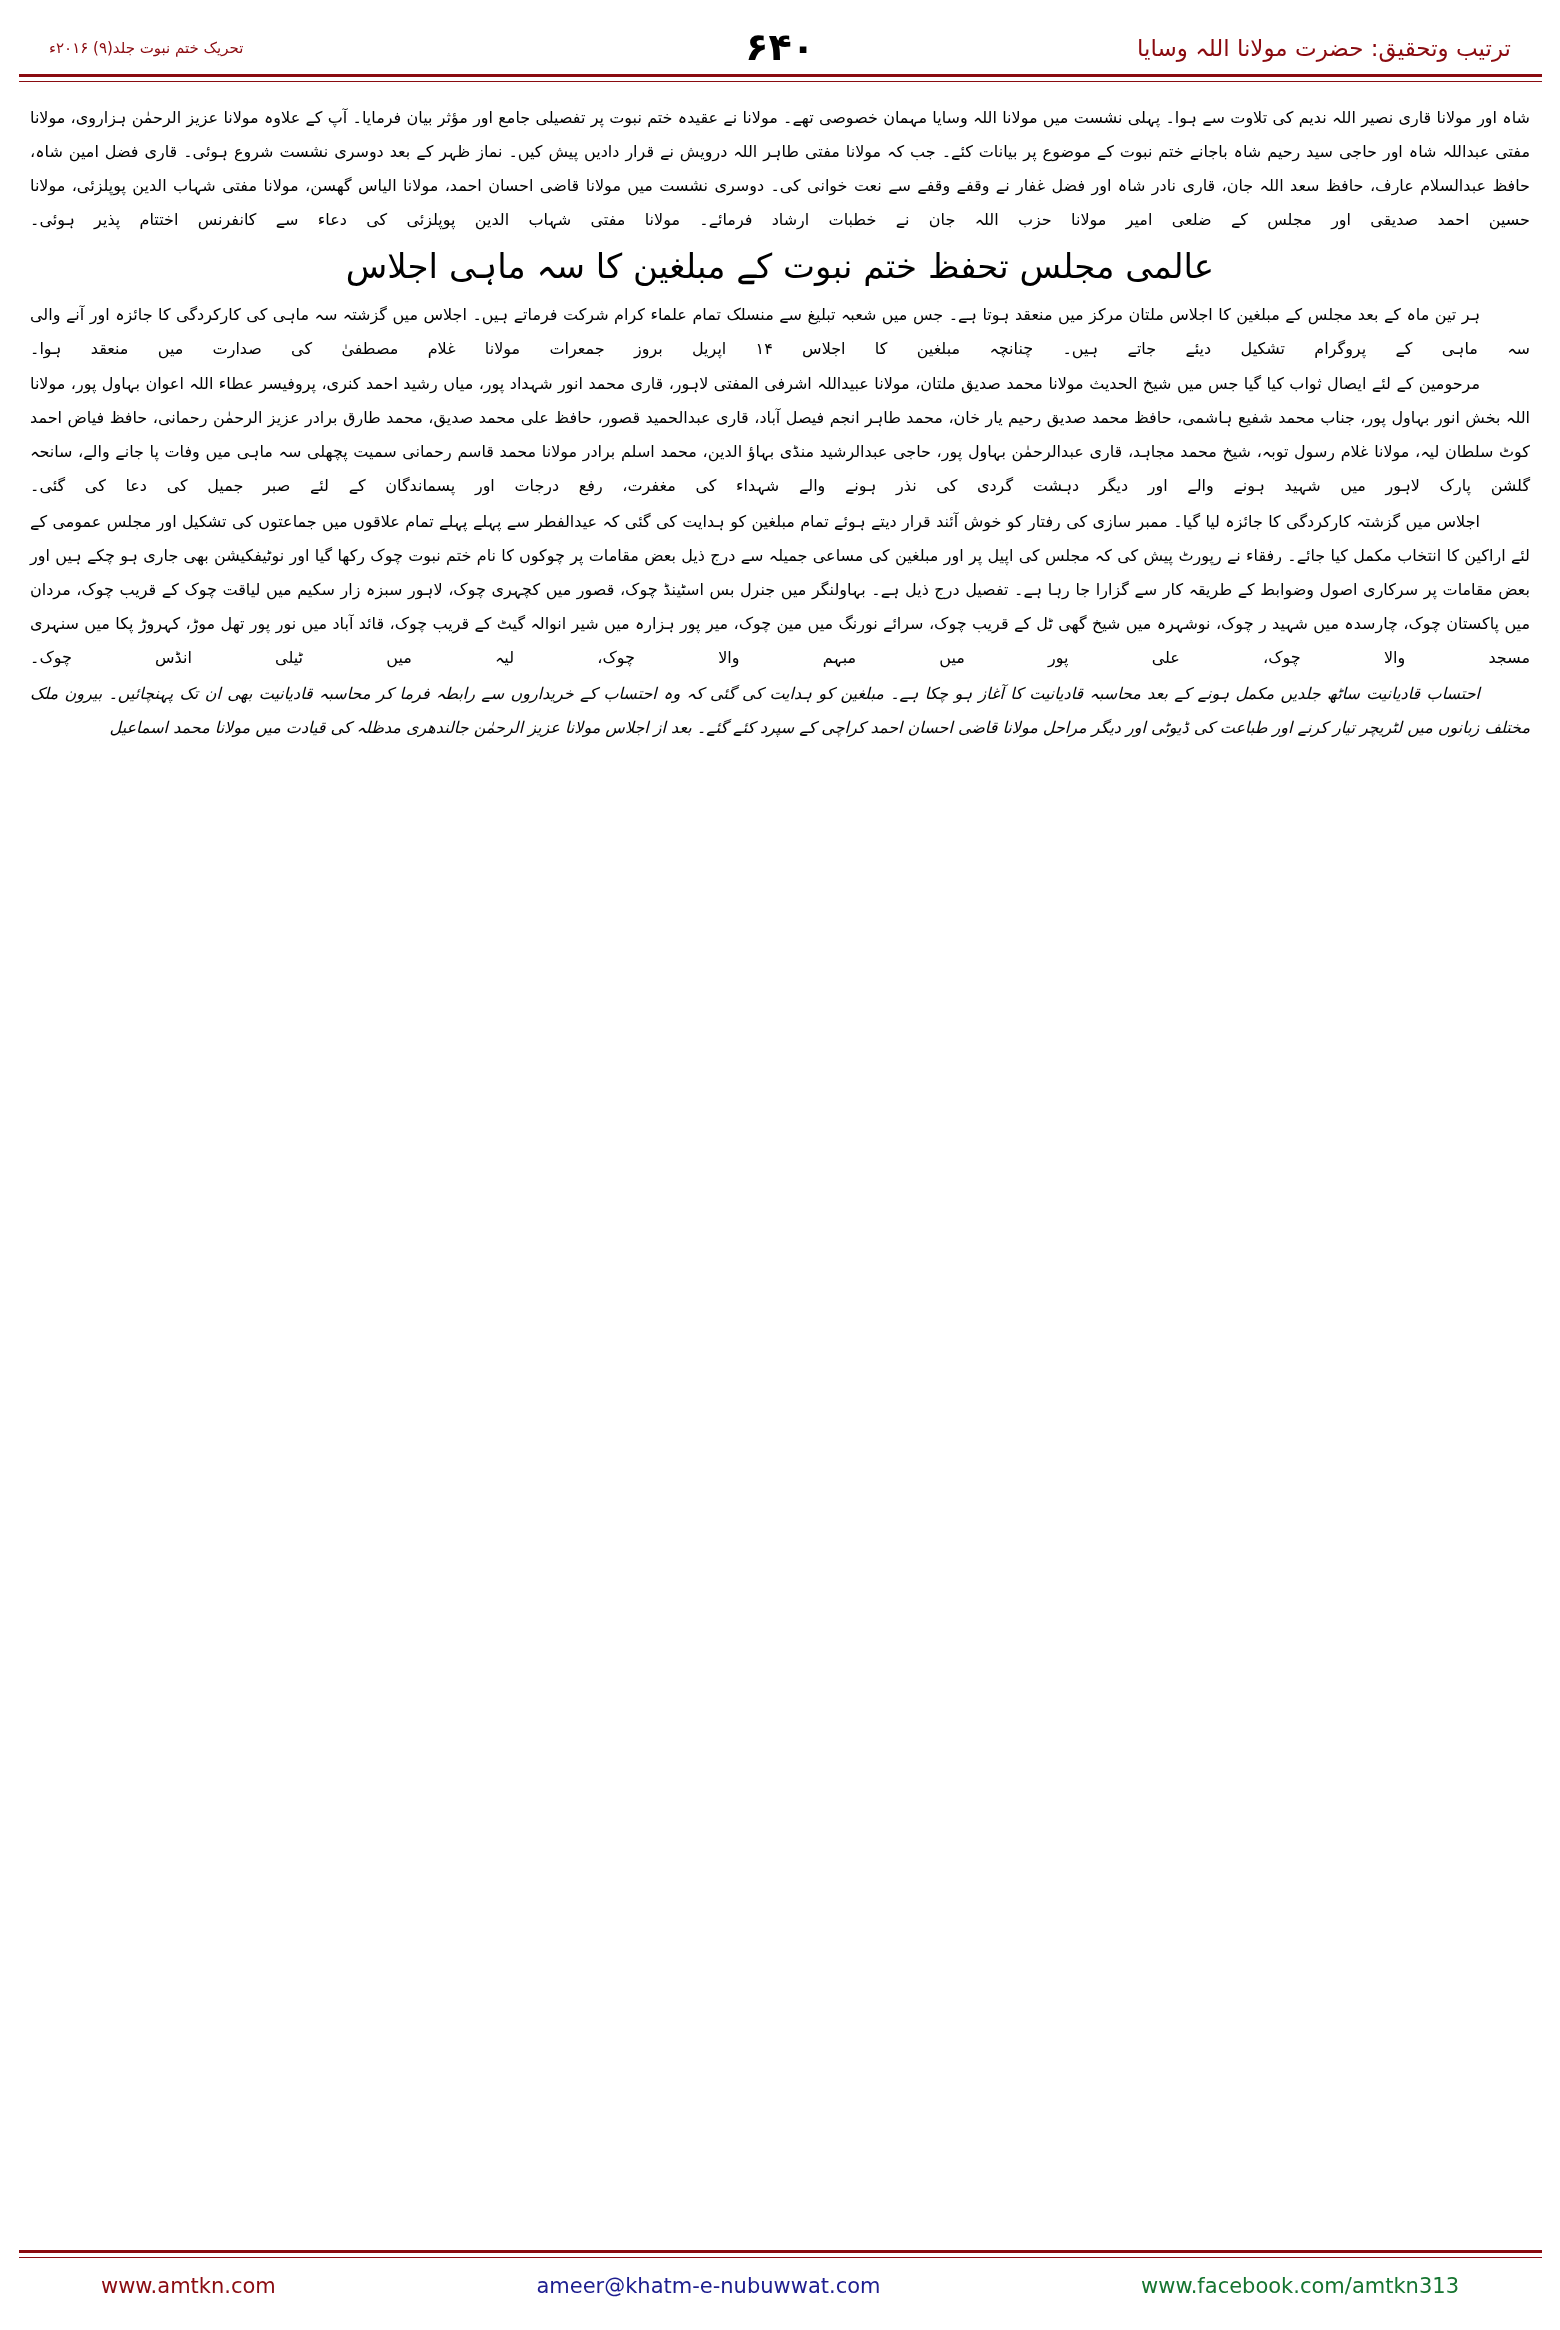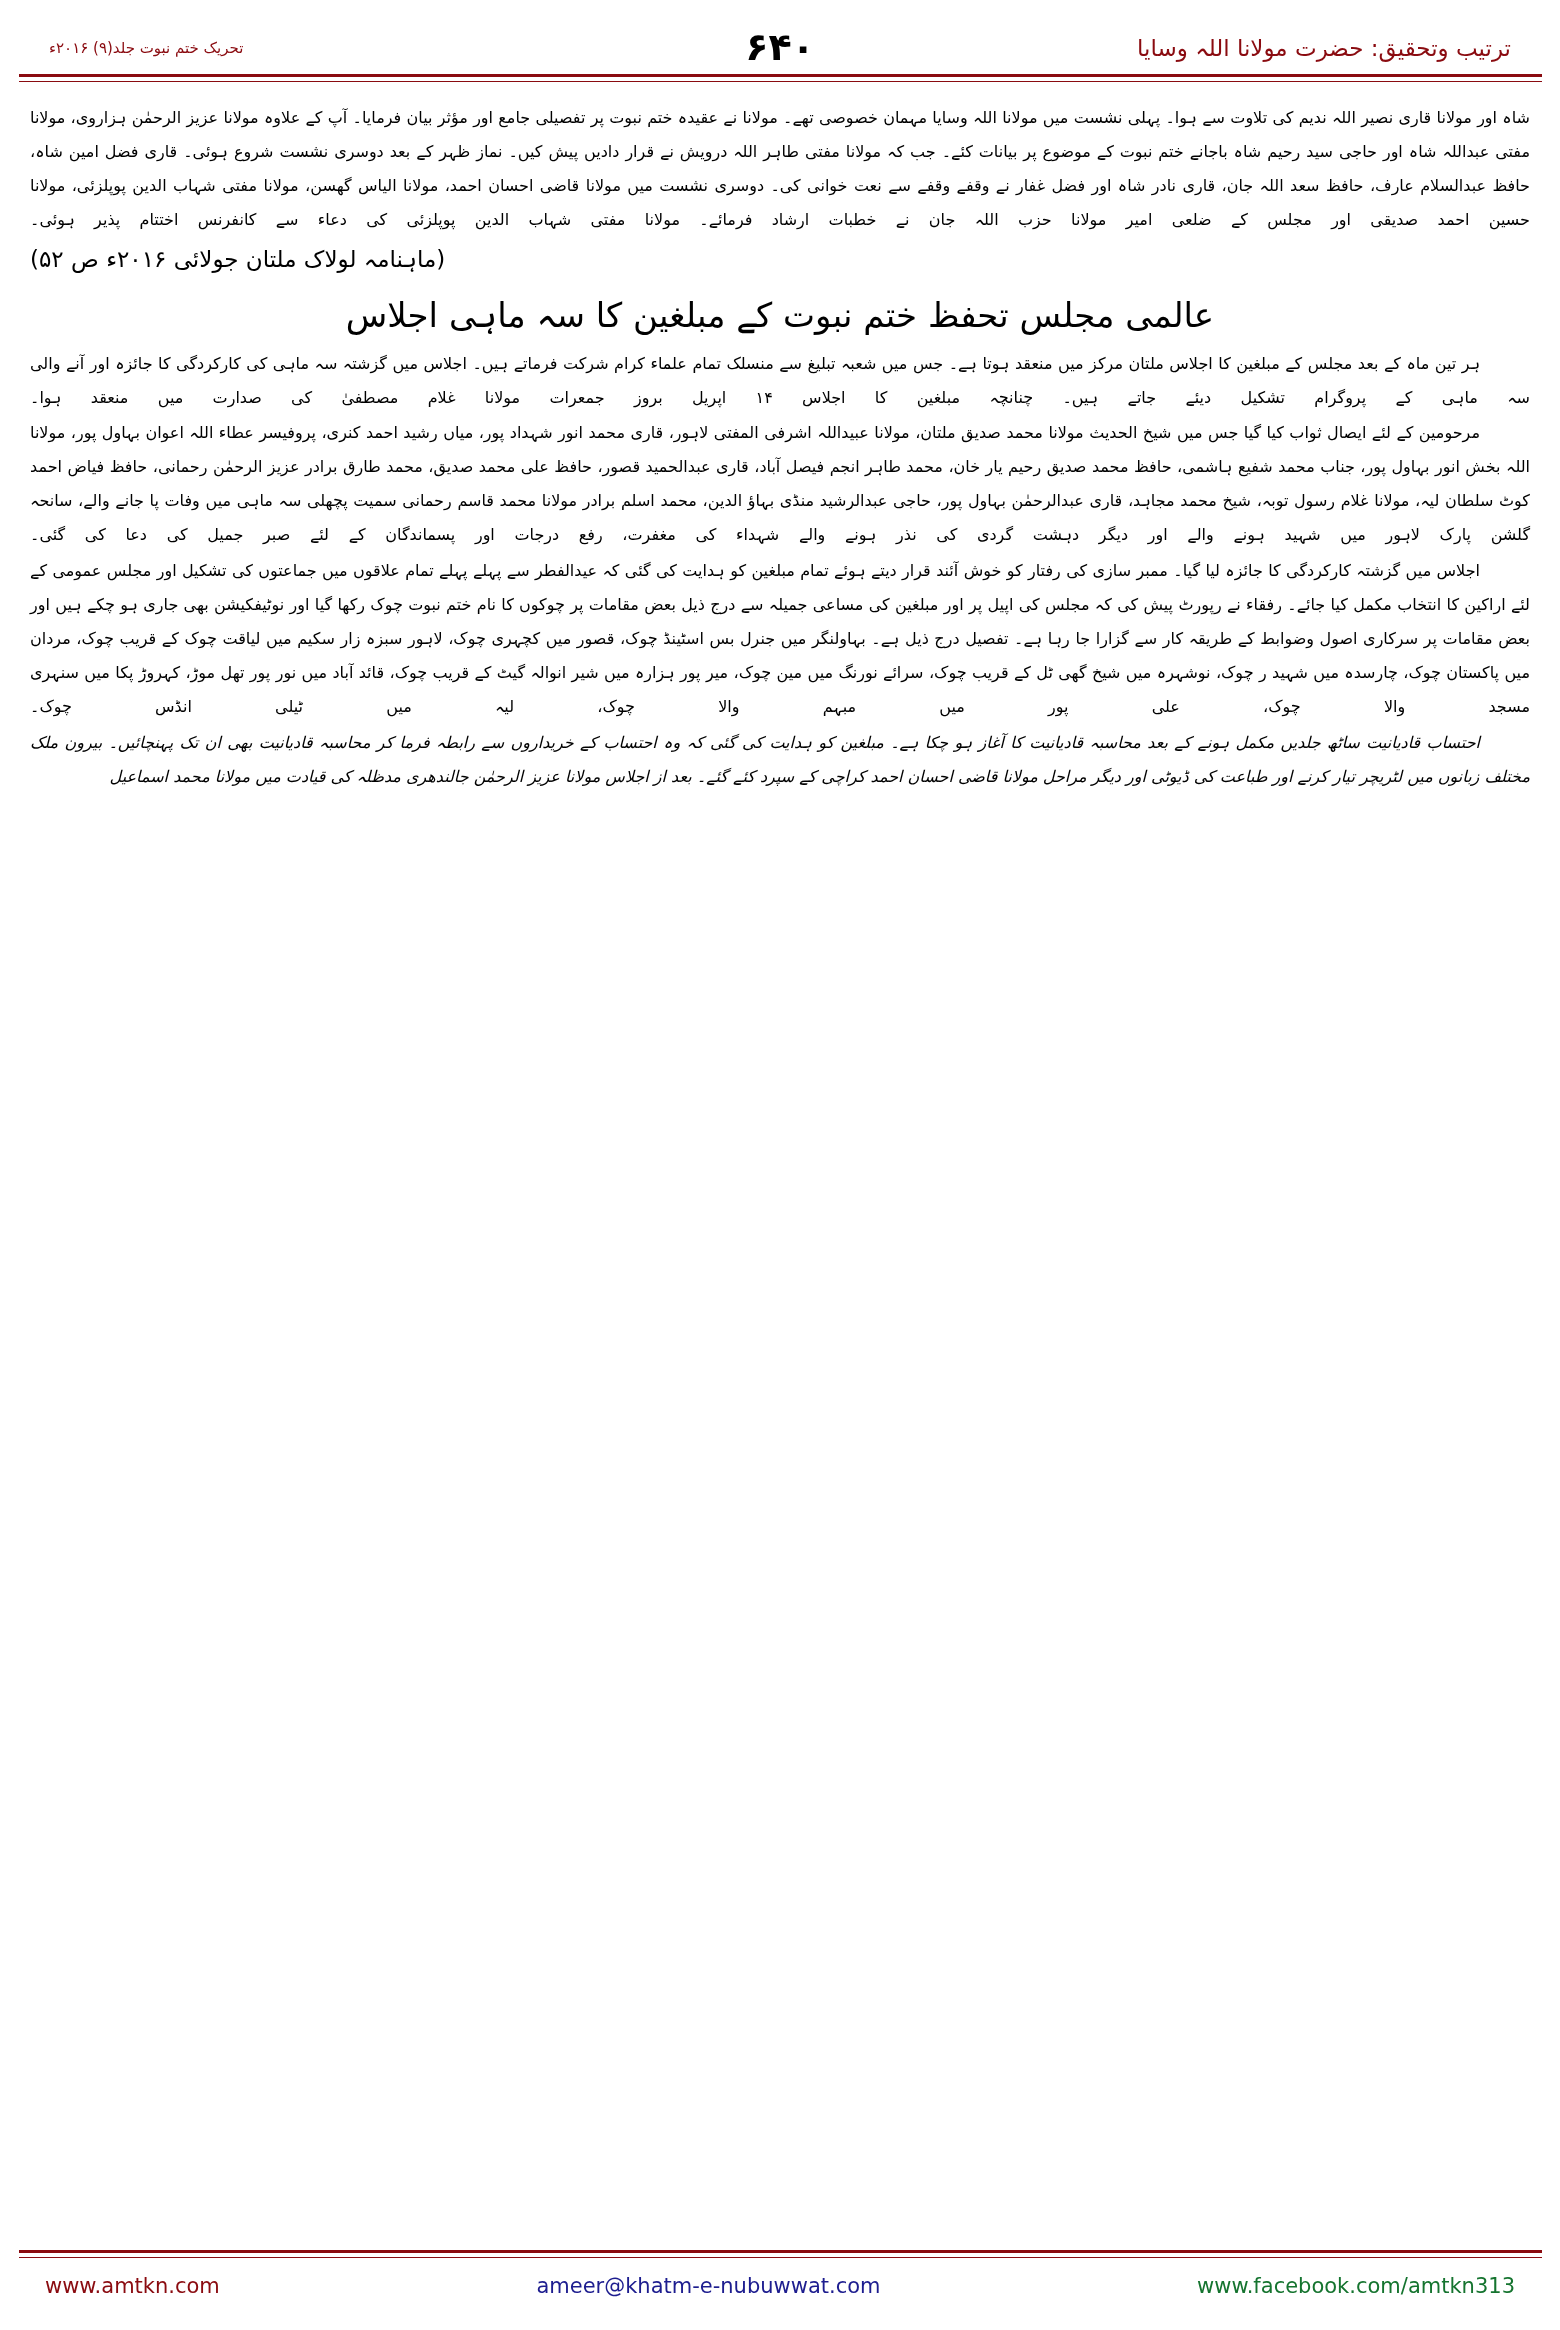--- a/index.html
+++ b/index.html
@@ -135,21 +135,21 @@
   }
   .footer {
     position: absolute;
     bottom: 23.5px;
     left: 0;
     right: 0;
     height: 42px;
     display: flex;
     align-items: center;
     justify-content: space-between;
-    padding: 0 45px;
+    padding: 0 101px;
     box-sizing: border-box;
     direction: ltr;
     font-size: 21px;
   }
   .footer a, .footer span {
     text-decoration: none;
     white-space: nowrap;
   }
   .f-web   { color: #8a0b10; }
   .f-mail  { color: #1d1d8f; }
@@ -165,21 +165,20 @@
     <div class="hdr-center">۶۴۰</div>
     <div class="hdr-left">تحریک ختم نبوت جلد(۹) ۲۰۱۶ء</div>
   </div>
   <div class="rule-top"></div>
   <div class="rule-top2"></div>
 
   <div class="content">
 
     <p class="para">شاہ اور مولانا قاری نصیر اللہ ندیم کی تلاوت سے ہوا۔ پہلی نشست میں مولانا اللہ وسایا مہمان خصوصی تھے۔ مولانا نے عقیدہ ختم نبوت پر تفصیلی جامع اور مؤثر بیان فرمایا۔ آپ کے علاوہ مولانا عزیز الرحمٰن ہزاروی، مولانا مفتی عبداللہ شاہ اور حاجی سید رحیم شاہ باجانے ختم نبوت کے موضوع پر بیانات کئے۔ جب کہ مولانا مفتی طاہر اللہ درویش نے قرار دادیں پیش کیں۔ نماز ظہر کے بعد دوسری نشست شروع ہوئی۔ قاری فضل امین شاہ، حافظ عبدالسلام عارف، حافظ سعد اللہ جان، قاری نادر شاہ اور فضل غفار نے وقفے وقفے سے نعت خوانی کی۔ دوسری نشست میں مولانا قاضی احسان احمد، مولانا الیاس گھسن، مولانا مفتی شہاب الدین پوپلزئی، مولانا حسین احمد صدیقی اور مجلس کے ضلعی امیر مولانا حزب اللہ جان نے خطبات ارشاد فرمائے۔ مولانا مفتی شہاب الدین پوپلزئی کی دعاء سے کانفرنس اختتام پذیر ہوئی۔</p>
 
-    <p class="source">(ماہنامہ لولاک ملتان جولائی ۲۰۱۶ء ص ۵۲)</p>
 
     <h2 class="section-title">عالمی مجلس تحفظ ختم نبوت کے مبلغین کا سہ ماہی اجلاس</h2>
 
     <p class="para indent">ہر تین ماہ کے بعد مجلس کے مبلغین کا اجلاس ملتان مرکز میں منعقد ہوتا ہے۔ جس میں شعبہ تبلیغ سے منسلک تمام علماء کرام شرکت فرماتے ہیں۔ اجلاس میں گزشتہ سہ ماہی کی کارکردگی کا جائزہ اور آنے والی سہ ماہی کے پروگرام تشکیل دیئے جاتے ہیں۔ چنانچہ مبلغین کا اجلاس ۱۴ اپریل بروز جمعرات مولانا غلام مصطفیٰ کی صدارت میں منعقد ہوا۔</p>
 
     <p class="para indent">مرحومین کے لئے ایصال ثواب کیا گیا جس میں شیخ الحدیث مولانا محمد صدیق ملتان، مولانا عبیداللہ اشرفی المفتی لاہور، قاری محمد انور شہداد پور، میاں رشید احمد کنری، پروفیسر عطاء اللہ اعوان بہاول پور، مولانا اللہ بخش انور بہاول پور، جناب محمد شفیع ہاشمی، حافظ محمد صدیق رحیم یار خان، محمد طاہر انجم فیصل آباد، قاری عبدالحمید قصور، حافظ علی محمد صدیق، محمد طارق برادر عزیز الرحمٰن رحمانی، حافظ فیاض احمد کوٹ سلطان لیہ، مولانا غلام رسول توبہ، شیخ محمد مجاہد، قاری عبدالرحمٰن بہاول پور، حاجی عبدالرشید منڈی بہاؤ الدین، محمد اسلم برادر مولانا محمد قاسم رحمانی سمیت پچھلی سہ ماہی میں وفات پا جانے والے، سانحہ گلشن پارک لاہور میں شہید ہونے والے اور دیگر دہشت گردی کی نذر ہونے والے شہداء کی مغفرت، رفع درجات اور پسماندگان کے لئے صبر جمیل کی دعا کی گئی۔</p>
 
     <p class="para indent">اجلاس میں گزشتہ کارکردگی کا جائزہ لیا گیا۔ ممبر سازی کی رفتار کو خوش آئند قرار دیتے ہوئے تمام مبلغین کو ہدایت کی گئی کہ عیدالفطر سے پہلے پہلے تمام علاقوں میں جماعتوں کی تشکیل اور مجلس عمومی کے لئے اراکین کا انتخاب مکمل کیا جائے۔ رفقاء نے رپورٹ پیش کی کہ مجلس کی اپیل پر اور مبلغین کی مساعی جمیلہ سے درج ذیل بعض مقامات پر چوکوں کا نام ختم نبوت چوک رکھا گیا اور نوٹیفکیشن بھی جاری ہو چکے ہیں اور بعض مقامات پر سرکاری اصول وضوابط کے طریقہ کار سے گزارا جا رہا ہے۔ تفصیل درج ذیل ہے۔ بہاولنگر میں جنرل بس اسٹینڈ چوک، قصور میں کچہری چوک، لاہور سبزہ زار سکیم میں لیاقت چوک کے قریب چوک، مردان میں پاکستان چوک، چارسدہ میں شہید ر چوک، نوشہرہ میں شیخ گھی ٹل کے قریب چوک، سرائے نورنگ میں مین چوک، میر پور ہزارہ میں شیر انوالہ گیٹ کے قریب چوک، قائد آباد میں نور پور تھل موڑ، کہروڑ پکا میں سنہری مسجد والا چوک، علی پور میں مبہم والا چوک، لیہ میں ٹیلی انڈس چوک۔</p>
 
     <p class="para indent last-line">احتساب قادیانیت ساٹھ جلدیں مکمل ہونے کے بعد محاسبہ قادیانیت کا آغاز ہو چکا ہے۔ مبلغین کو ہدایت کی گئی کہ وہ احتساب کے خریداروں سے رابطہ فرما کر محاسبہ قادیانیت بھی ان تک پہنچائیں۔ بیرون ملک مختلف زبانوں میں لٹریچر تیار کرنے اور طباعت کی ڈیوٹی اور دیگر مراحل مولانا قاضی احسان احمد کراچی کے سپرد کئے گئے۔ بعد از اجلاس مولانا عزیز الرحمٰن جالندھری مدظلہ کی قیادت میں مولانا محمد اسماعیل</p>

